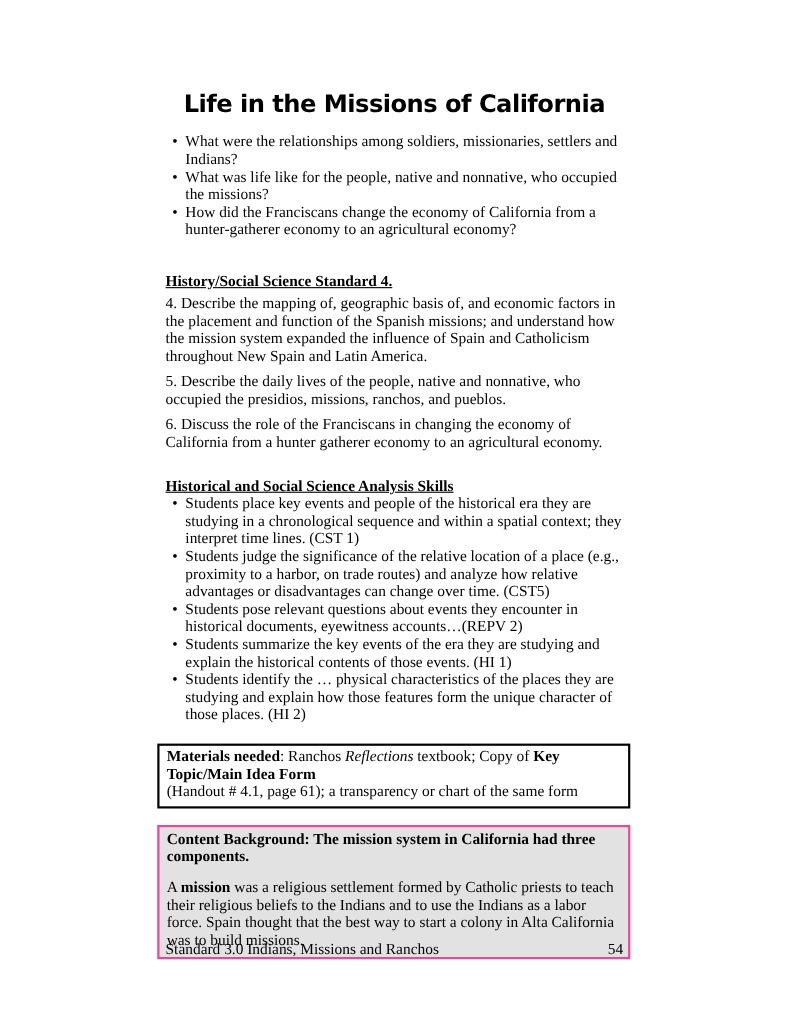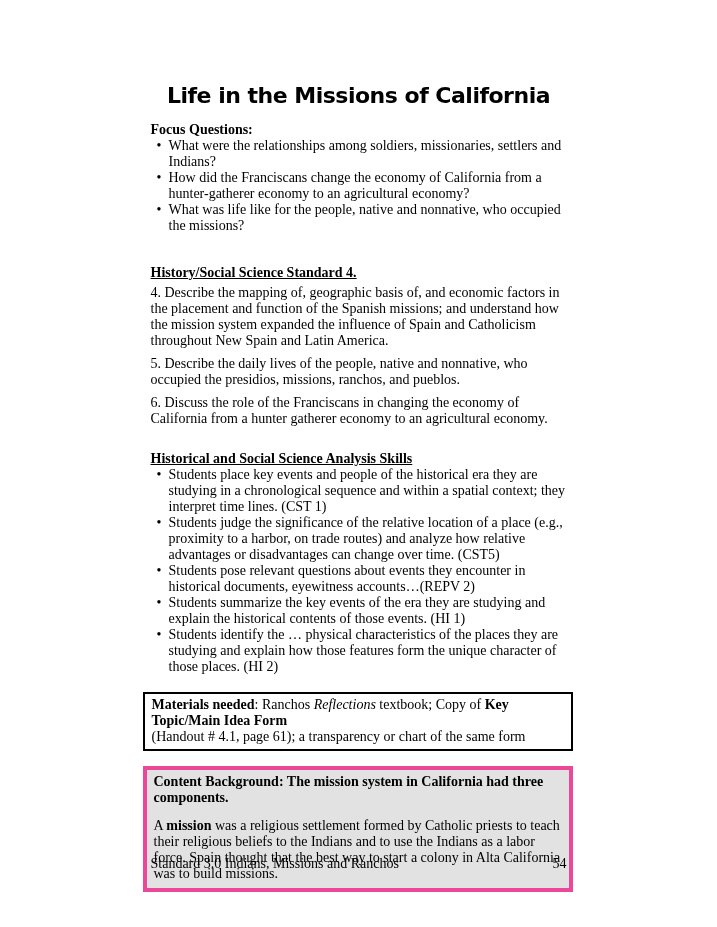--- a/index.html
+++ b/index.html
@@ -40,21 +40,21 @@
     letter-spacing:-0.4px;
   }
   .materials-box {
     margin:17px -6px 0 -8px;
     border:2px solid #000000;
     padding:3px 7px 4px 7px;
     background:#ffffff;
   }
   .content-box {
     margin:15px -6px 0 -8px;
-    border:4px solid #ec4899;
+    border:2px solid #ec4899;
     background:#e2e2e2;
     padding:4px 7px 6px 7px;
   }
   .box-spacer { height:12px; }
   .b  { font-weight:bold; }
   .i  { font-style:italic; }
   .bi { font-weight:bold; }
   .footer {
     position:absolute;
     left:83px; right:83px; top:856px;
@@ -62,25 +62,24 @@
   }
 </style>
 </head>
 <body>
 
 <div class="page">
 
   <h1 class="doc-title">Life in the Missions of California</h1>
 
   <section>
-    <div class="sec-heading">Focus Questions:</div>
     <ul class="bullets">
       <li>What were the relationships among soldiers, missionaries, settlers and Indians?</li>
+      <li>What was life like for the people, native and nonnative, who occupied the missions?</li>
       <li>How did the Franciscans change the economy of California from a hunter-gatherer economy to an agricultural economy?</li>
-      <li>What was life like for the people, native and nonnative, who occupied the missions?</li>
     </ul>
   </section>
 
   <section class="standards-section">
     <div class="sec-heading underline">History/Social Science Standard 4.</div>
     <p class="std-p1">4. Describe the mapping of, geographic basis of, and economic factors in the placement and function of the Spanish missions; and understand how the mission system expanded the influence of Spain and Catholicism throughout New Spain and Latin America.</p>
     <p class="std-p">5. Describe the daily lives of the people, native and nonnative, who occupied the presidios, missions, ranchos, and pueblos.</p>
     <p class="std-p">6. Discuss the role of the Franciscans in changing the economy of California from a hunter gatherer economy to an agricultural economy.</p>
   </section>
 

